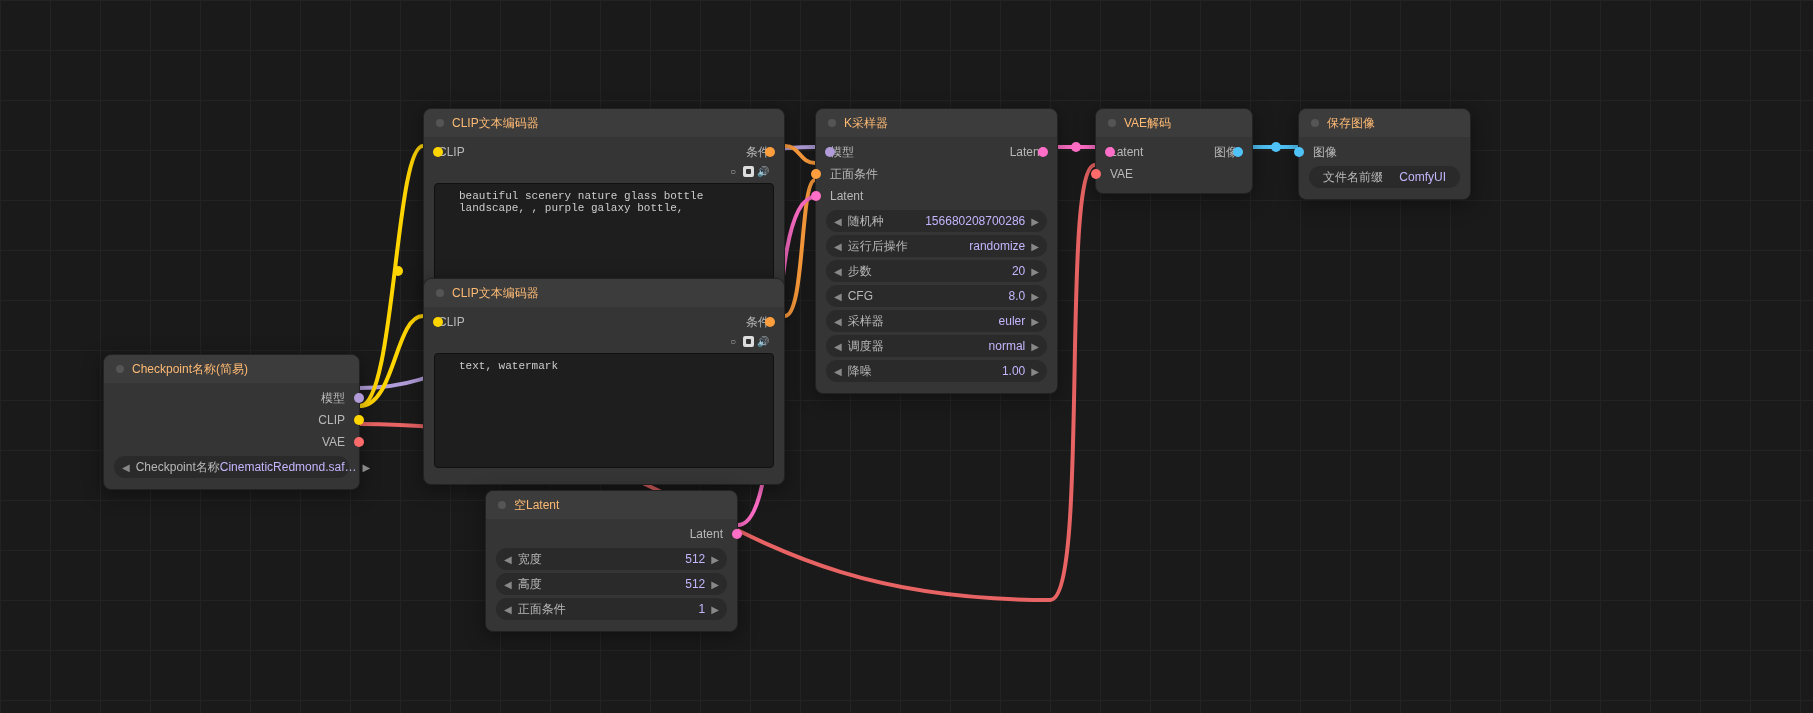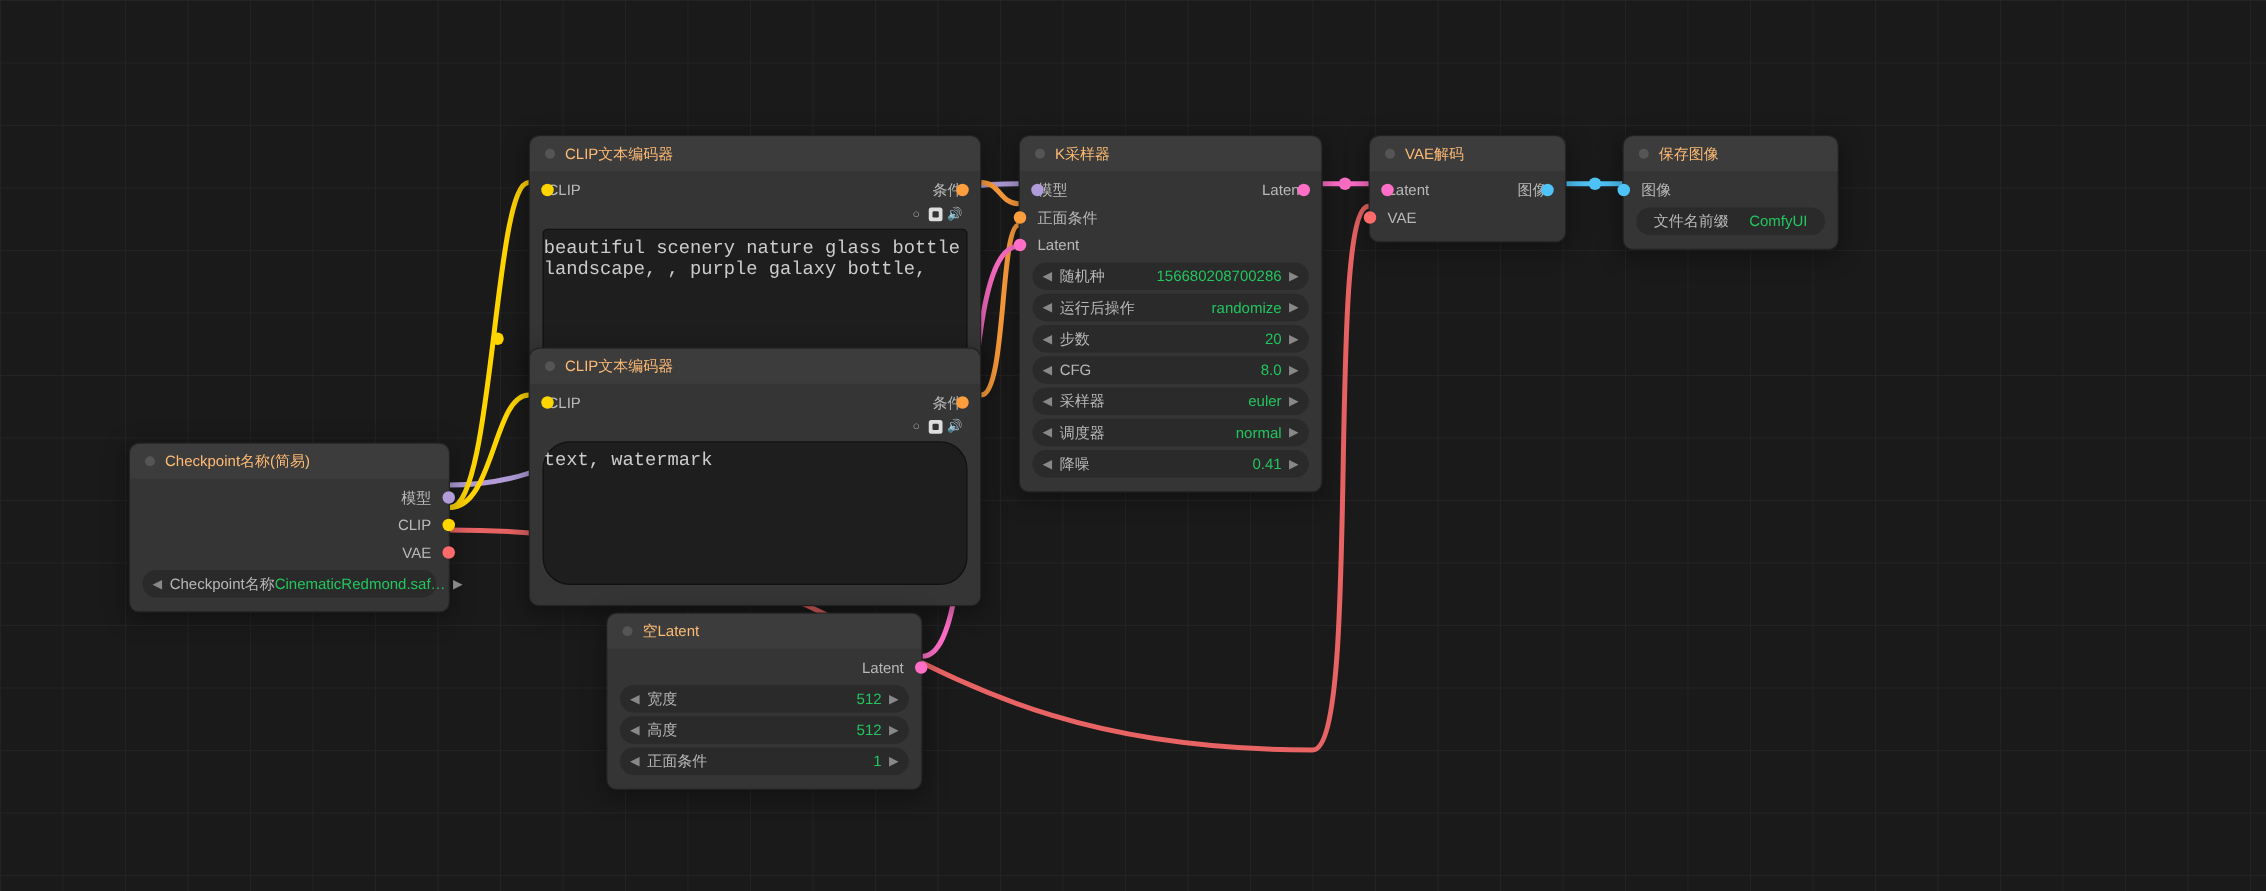--- a/index.html
+++ b/index.html
@@ -14,22 +14,22 @@
 .slot-row.in{justify-content:flex-start;padding-left:14px;}
 .slot-row.out{justify-content:flex-end;padding-right:14px;}
 .slot-row.both{justify-content:space-between;padding:0 14px;}
 .port{width:10px;height:10px;border-radius:50%;position:absolute;}
 .port.left{left:-5px;}
 .port.right{right:-5px;}
 .slot-label{font-size:12px;color:#b8b8b8;}
 .widget-row{margin:3px 10px;height:22px;background:#2a2a2a;border-radius:11px;display:flex;align-items:center;padding:0 8px;font-size:12px;color:#b8b8b8;position:relative;}
 .widget-row .arrow{color:#888;font-size:10px;cursor:pointer;user-select:none;}
 .widget-row .wlabel{margin-left:6px;flex:0 0 auto;}
-.widget-row .wvalue{margin-left:auto;margin-right:6px;color:#22c55e;}
-.textarea-widget{margin:4px 10px 8px 10px;background:#1e1e1e;border:1px solid #111;border-radius:4px;padding:6px 0;font-family:"Courier New",monospace;font-size:15px;color:#ccc;min-height:100px;white-space:pre-wrap;word-wrap:break-word;cursor:text;}
+.widget-row .wvalue{margin-left:auto;margin-right:6px;color:#c4b5fd;}
+.textarea-widget{margin:4px 10px 8px 10px;background:#1e1e1e;border:1px solid #111;border-radius:4px;padding:6px 24px;font-family:"Courier New",monospace;font-size:11px;color:#ccc;min-height:100px;white-space:pre-wrap;word-wrap:break-word;cursor:text;}
 .out-icons{display:flex;align-items:center;gap:4px;margin-left:6px;}
 .mini-icon{width:12px;height:12px;display:inline-flex;align-items:center;justify-content:center;font-size:10px;color:#aaa;}
 .checkbox{width:11px;height:11px;background:#ddd;border-radius:2px;display:inline-flex;align-items:center;justify-content:center;}
 .checkbox::after{content:"";width:5px;height:5px;background:#333;border-radius:1px;}
 svg.wires{position:absolute;inset:0;width:100%;height:100%;pointer-events:none;}
 </style>
 </head>
 <body>
 
 <div class="grid"></div>
@@ -131,21 +131,21 @@
         <span class="port right" style="background:#ff9e3d"></span>
       </span>
     </div>
     <div class="slot-row out" style="height:16px;">
       <span class="out-icons">
         <span class="mini-icon">○</span>
         <span class="checkbox"></span>
         <span class="mini-icon">🔊</span>
       </span>
     </div>
-    <div class="textarea-widget" style="min-height:115px;border-radius:22px;">text, watermark</div>
+    <div class="textarea-widget" style="min-height:115px;">text, watermark</div>
   </div>
 </div>
 
 <div class="node" style="left:485px;top:490px;width:253px;">
   <div class="node-header">
     <span class="node-dot"></span>
     <span>空Latent</span>
   </div>
   <div class="node-body">
     <div class="slot-row out">
@@ -232,21 +232,21 @@
           </div>
           <div class="widget-row">
             <span class="arrow">◀</span>
             <span class="wlabel">调度器</span>
             <span class="wvalue">normal</span>
             <span class="arrow">▶</span>
           </div>
           <div class="widget-row">
             <span class="arrow">◀</span>
             <span class="wlabel">降噪</span>
-            <span class="wvalue">0.41</span>
+            <span class="wvalue">1.00</span>
             <span class="arrow">▶</span>
           </div>
         </div>
   </div>
 </div>
 
 <div class="node" style="left:1095px;top:108px;width:158px;">
   <div class="node-header">
     <span class="node-dot"></span>
     <span>VAE解码</span>

